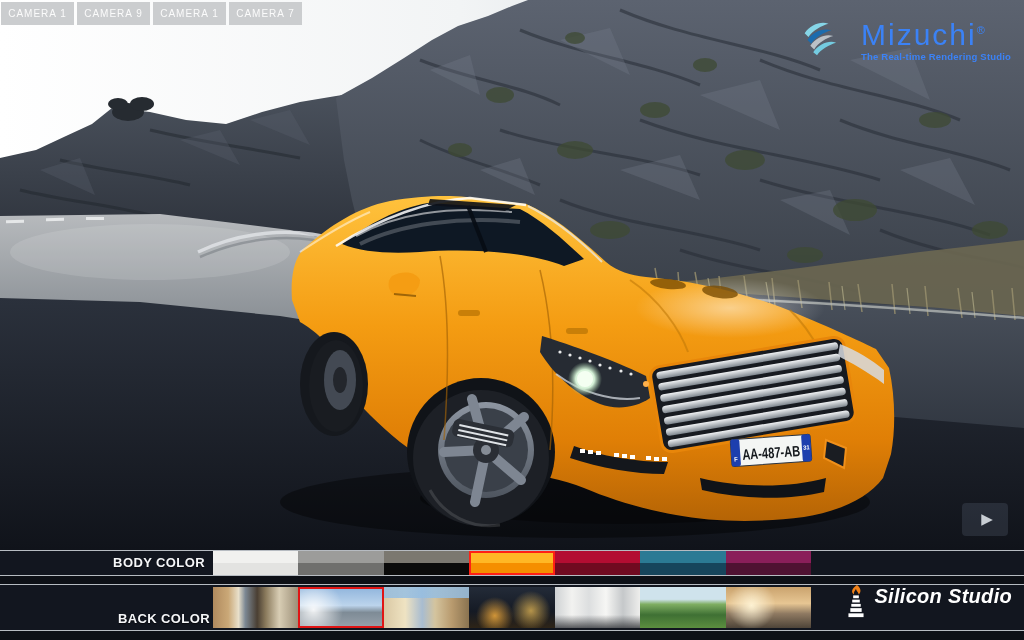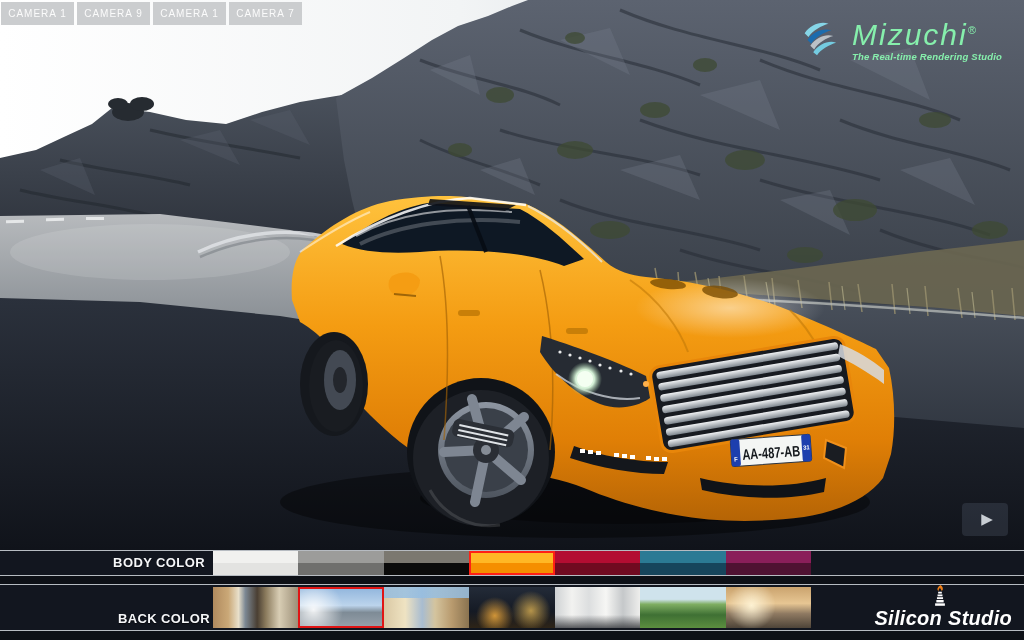--- a/index.html
+++ b/index.html
@@ -11,21 +11,21 @@
 
   
   .tabs{position:absolute;left:1px;top:2px;display:flex;gap:3px;}
   .tab{width:73px;height:23px;background:rgba(199,201,203,.92);color:#fbfbfb;
        font-size:10px;letter-spacing:1px;display:flex;align-items:center;justify-content:center;
        border:none;cursor:pointer;}
 
   
   .mizuchi{position:absolute;left:797px;top:14px;width:216px;display:flex;align-items:flex-start;}
   .mizuchi .waves{width:42px;height:40px;margin-top:4px;}
-  .mizuchi .txt{margin-left:13px;color:#86efac;font-style:italic;}
+  .mizuchi .txt{margin-left:22px;color:#3b82f6;}
   .mizuchi .title{font-size:30px;font-weight:300;letter-spacing:2px;line-height:32px;}
   .mizuchi .reg{font-size:11px;vertical-align:super;letter-spacing:0;}
   .mizuchi .tagline{font-size:9.5px;font-weight:bold;letter-spacing:.2px;margin-top:0px;white-space:nowrap;}
 
   
   .play-btn{position:absolute;left:962px;top:503px;width:46px;height:33px;border:none;cursor:pointer;
             background:rgba(88,100,120,.28);border-radius:4px;color:#c9ced4;font-size:15px;
             display:flex;align-items:center;justify-content:center;padding:0 0 1px 4px;}
 
   
@@ -38,21 +38,21 @@
              text-shadow:0 1px 1px rgba(0,0,0,.6);}
   .color-bar .bar-label{left:0;width:205px;text-align:right;line-height:24px;}
   .bg-bar .bar-label{left:0;width:210px;text-align:right;bottom:4px;}
 
   .swatch-row{position:absolute;left:213px;top:0;height:24px;width:598px;display:flex;}
   .swatch{flex:none;width:85.43px;height:100%;cursor:pointer;}
   .thumb-row{position:absolute;left:213px;top:2px;height:41px;width:598px;display:flex;}
   .thumb{flex:none;width:85.43px;height:100%;cursor:pointer;}
 
   
-  .silicon{position:absolute;right:12px;top:0;height:45px;display:flex;align-items:center;flex-direction:column;}
+  .silicon{position:absolute;right:12px;top:0;height:45px;display:flex;align-items:flex-start;}
   .silicon svg{width:24px;height:34px;margin-right:6px;}
   .silicon .s-txt{color:#fff;font-size:20px;font-style:italic;font-weight:600;letter-spacing:.3px;}
 </style>
 </head>
 <body>
 
 <div id="stage">
 
   <svg id="scene" viewBox="0 0 1024 550" preserveAspectRatio="none" xmlns="http://www.w3.org/2000/svg">
     <defs>

